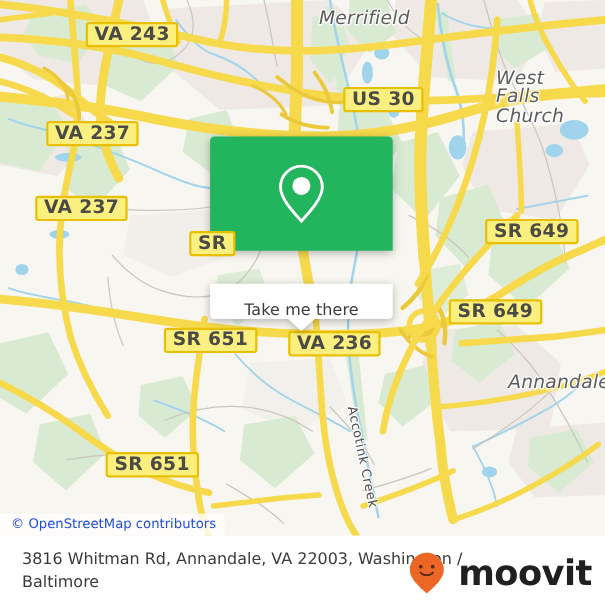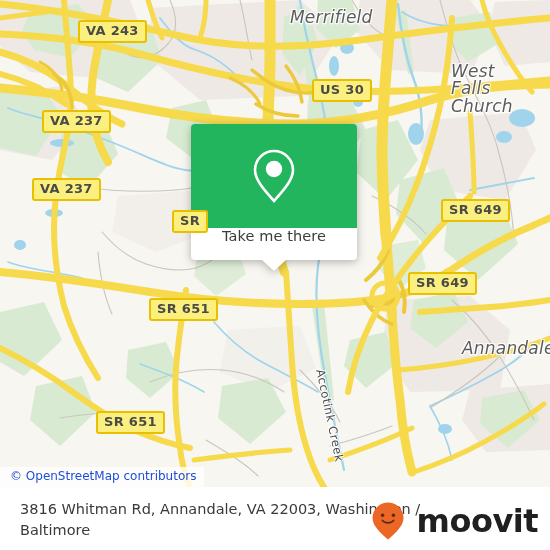--- a/index.html
+++ b/index.html
@@ -52,21 +52,21 @@
 
   
   .shield {
     position: absolute;
     background: #fbf07f;
     border: 2px solid #e8c000;
     border-radius: 3px;
     color: #4a4a46;
     font-family: "DejaVu Sans", sans-serif;
     font-weight: bold;
-    font-size: 13px;
+    font-size: 17px;
     line-height: 16px;
     padding: 1px 6px 2px 6px;
     white-space: nowrap;
     box-sizing: border-box;
     letter-spacing: 0.3px;
   }
 
   
   .creek-label {
     position: absolute;
@@ -95,23 +95,24 @@
     border-radius: 4px 4px 0 0;
     display: flex;
     align-items: center;
     justify-content: center;
   }
   #popup-body {
     background: #ffffff;
     height: 32px;
     border-radius: 0 0 4px 4px;
     display: flex;
-    align-items: flex-start;
+    align-items: flex-end;
     justify-content: center;
     position: relative;
+    margin-top: 30px;
   }
   #popup-cta {
     color: #3c3c3c;
     font-family: "DejaVu Sans", sans-serif;
     font-size: 14.5px;
     letter-spacing: .1px;
     background: none;
     border: none;
     padding: 0;
     cursor: pointer;
@@ -383,20 +384,21 @@
 
     <div class="creek-label" style="left:327px; top:368px; transform: rotate(78deg);">Accotink Creek</div>
 
     <div class="shield" style="left:78px;  top:20px;">VA 243</div>
     <div class="shield" style="left:312px; top:79px;">US 30</div>
     <div class="shield" style="left:42px; top:110px;">VA 237</div>
     <div class="shield" style="left:32px; top:178px;">VA 237</div>
     <div class="shield" style="left:441px; top:199px;">SR 649</div>
     <div class="shield" style="left:408px; top:272px;">SR 649</div>
     <div class="shield" style="left:149px; top:298px;">SR 651</div>
+    <div class="shield" style="left:262px; top:301px;">VA 236</div>
     <div class="shield" style="left:96px; top:411px;">SR 651</div>
 
     <div class="shield" style="left:172px; top:210px; z-index:1;">SR</div>
 
     <div id="popup">
       <div id="popup-head">
         <svg width="46" height="56" viewBox="0 0 46 56">
           <path d="M23 3 C12.5 3 4 11.5 4 22 C4 32 14 43 23 53 C32 43 42 32 42 22 C42 11.5 33.5 3 23 3 Z" fill="none" stroke="#ffffff" stroke-width="2.6"></path>
           <circle cx="23" cy="21" r="8.2" fill="#ffffff"></circle>
         </svg>

